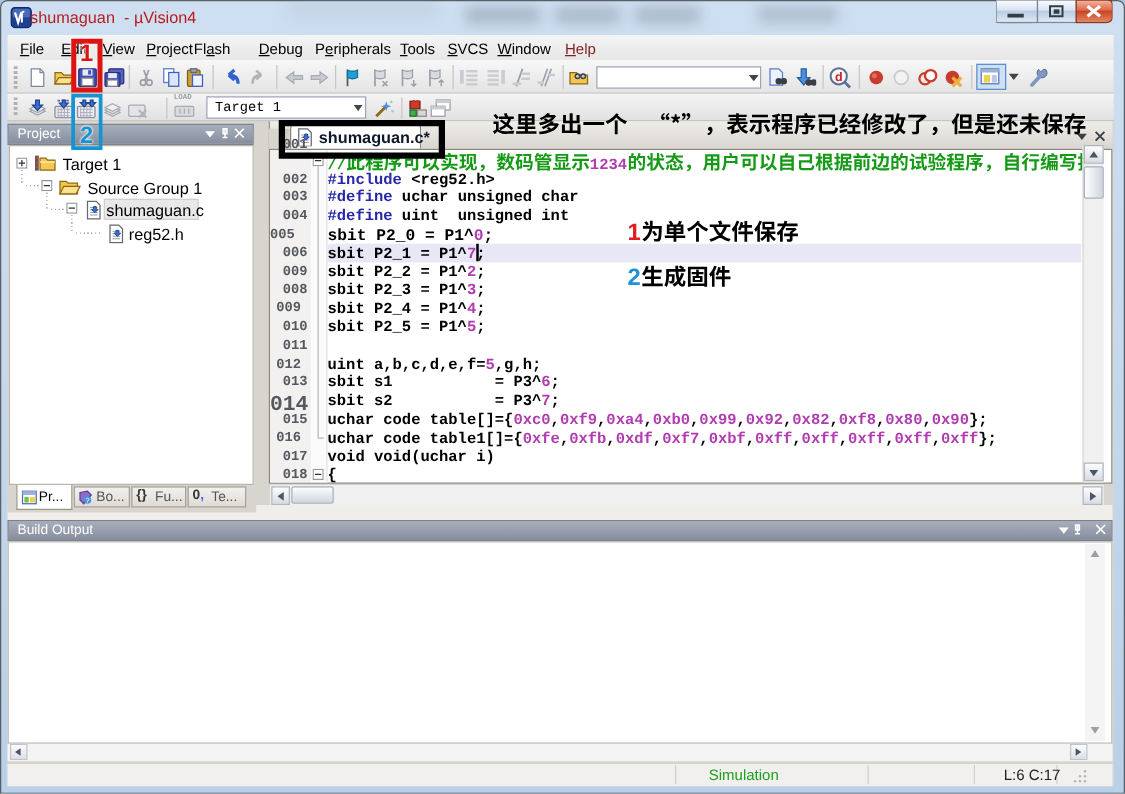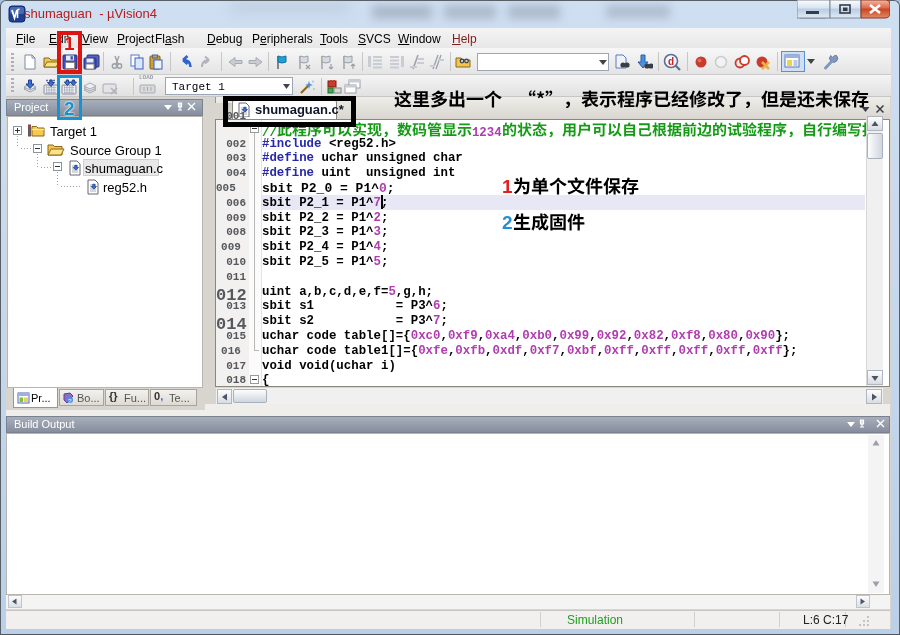--- a/index.html
+++ b/index.html
@@ -389,21 +389,21 @@
 <div class="abs mono" style="left:216px;top:137.5px;width:30px;font-size:11px;color:#55585e;text-align:right">002</div>
 <div class="abs mono" style="left:216px;top:152.3px;width:30px;font-size:11px;color:#55585e;text-align:right">003</div>
 <div class="abs mono" style="left:216px;top:167.1px;width:30px;font-size:11px;color:#55585e;text-align:right">004</div>
 <div class="abs mono" style="left:216px;top:181.9px;width:30px;font-size:11px;color:#55585e;text-align:left">005</div>
 <div class="abs mono" style="left:216px;top:196.7px;width:30px;font-size:11px;color:#55585e;text-align:right">006</div>
 <div class="abs mono" style="left:216px;top:211.5px;width:30px;font-size:11px;color:#55585e;text-align:right">009</div>
 <div class="abs mono" style="left:216px;top:226.3px;width:30px;font-size:11px;color:#55585e;text-align:right">008</div>
 <div class="abs mono" style="left:216px;top:241.1px;width:30px;font-size:11px;color:#55585e;text-align:center">009</div>
 <div class="abs mono" style="left:216px;top:255.9px;width:30px;font-size:11px;color:#55585e;text-align:right">010</div>
 <div class="abs mono" style="left:216px;top:270.7px;width:30px;font-size:11px;color:#55585e;text-align:right">011</div>
-<div class="abs mono" style="left:216px;top:285.5px;width:30px;font-size:17px;color:#55585e;text-align:left">012</div>
+<div class="abs mono" style="left:216px;top:285.5px;width:30px;font-size:11px;color:#55585e;text-align:center">012</div>
 <div class="abs mono" style="left:216px;top:300.3px;width:30px;font-size:11px;color:#55585e;text-align:right">013</div>
 <div class="abs mono" style="left:216px;top:315.1px;width:30px;font-size:17px;color:#55585e;text-align:center">014</div>
 <div class="abs mono" style="left:216px;top:329.9px;width:30px;font-size:11px;color:#55585e;text-align:right">015</div>
 <div class="abs mono" style="left:216px;top:344.7px;width:30px;font-size:11px;color:#55585e;text-align:center">016</div>
 <div class="abs mono" style="left:216px;top:359.5px;width:30px;font-size:11px;color:#55585e;text-align:right">017</div>
 <div class="abs mono" style="left:216px;top:374.3px;width:30px;font-size:11px;color:#55585e;text-align:right">018</div>
 <svg class="abs" style="left:250px;top:124px" width="9" height="9" viewBox="0 0 9 9">
     <rect x="0.5" y="0.5" width="8" height="8" fill="#fff" stroke="#999"></rect>
     <path d="M2 4.5 H7" stroke="#333"></path>
   </svg>

